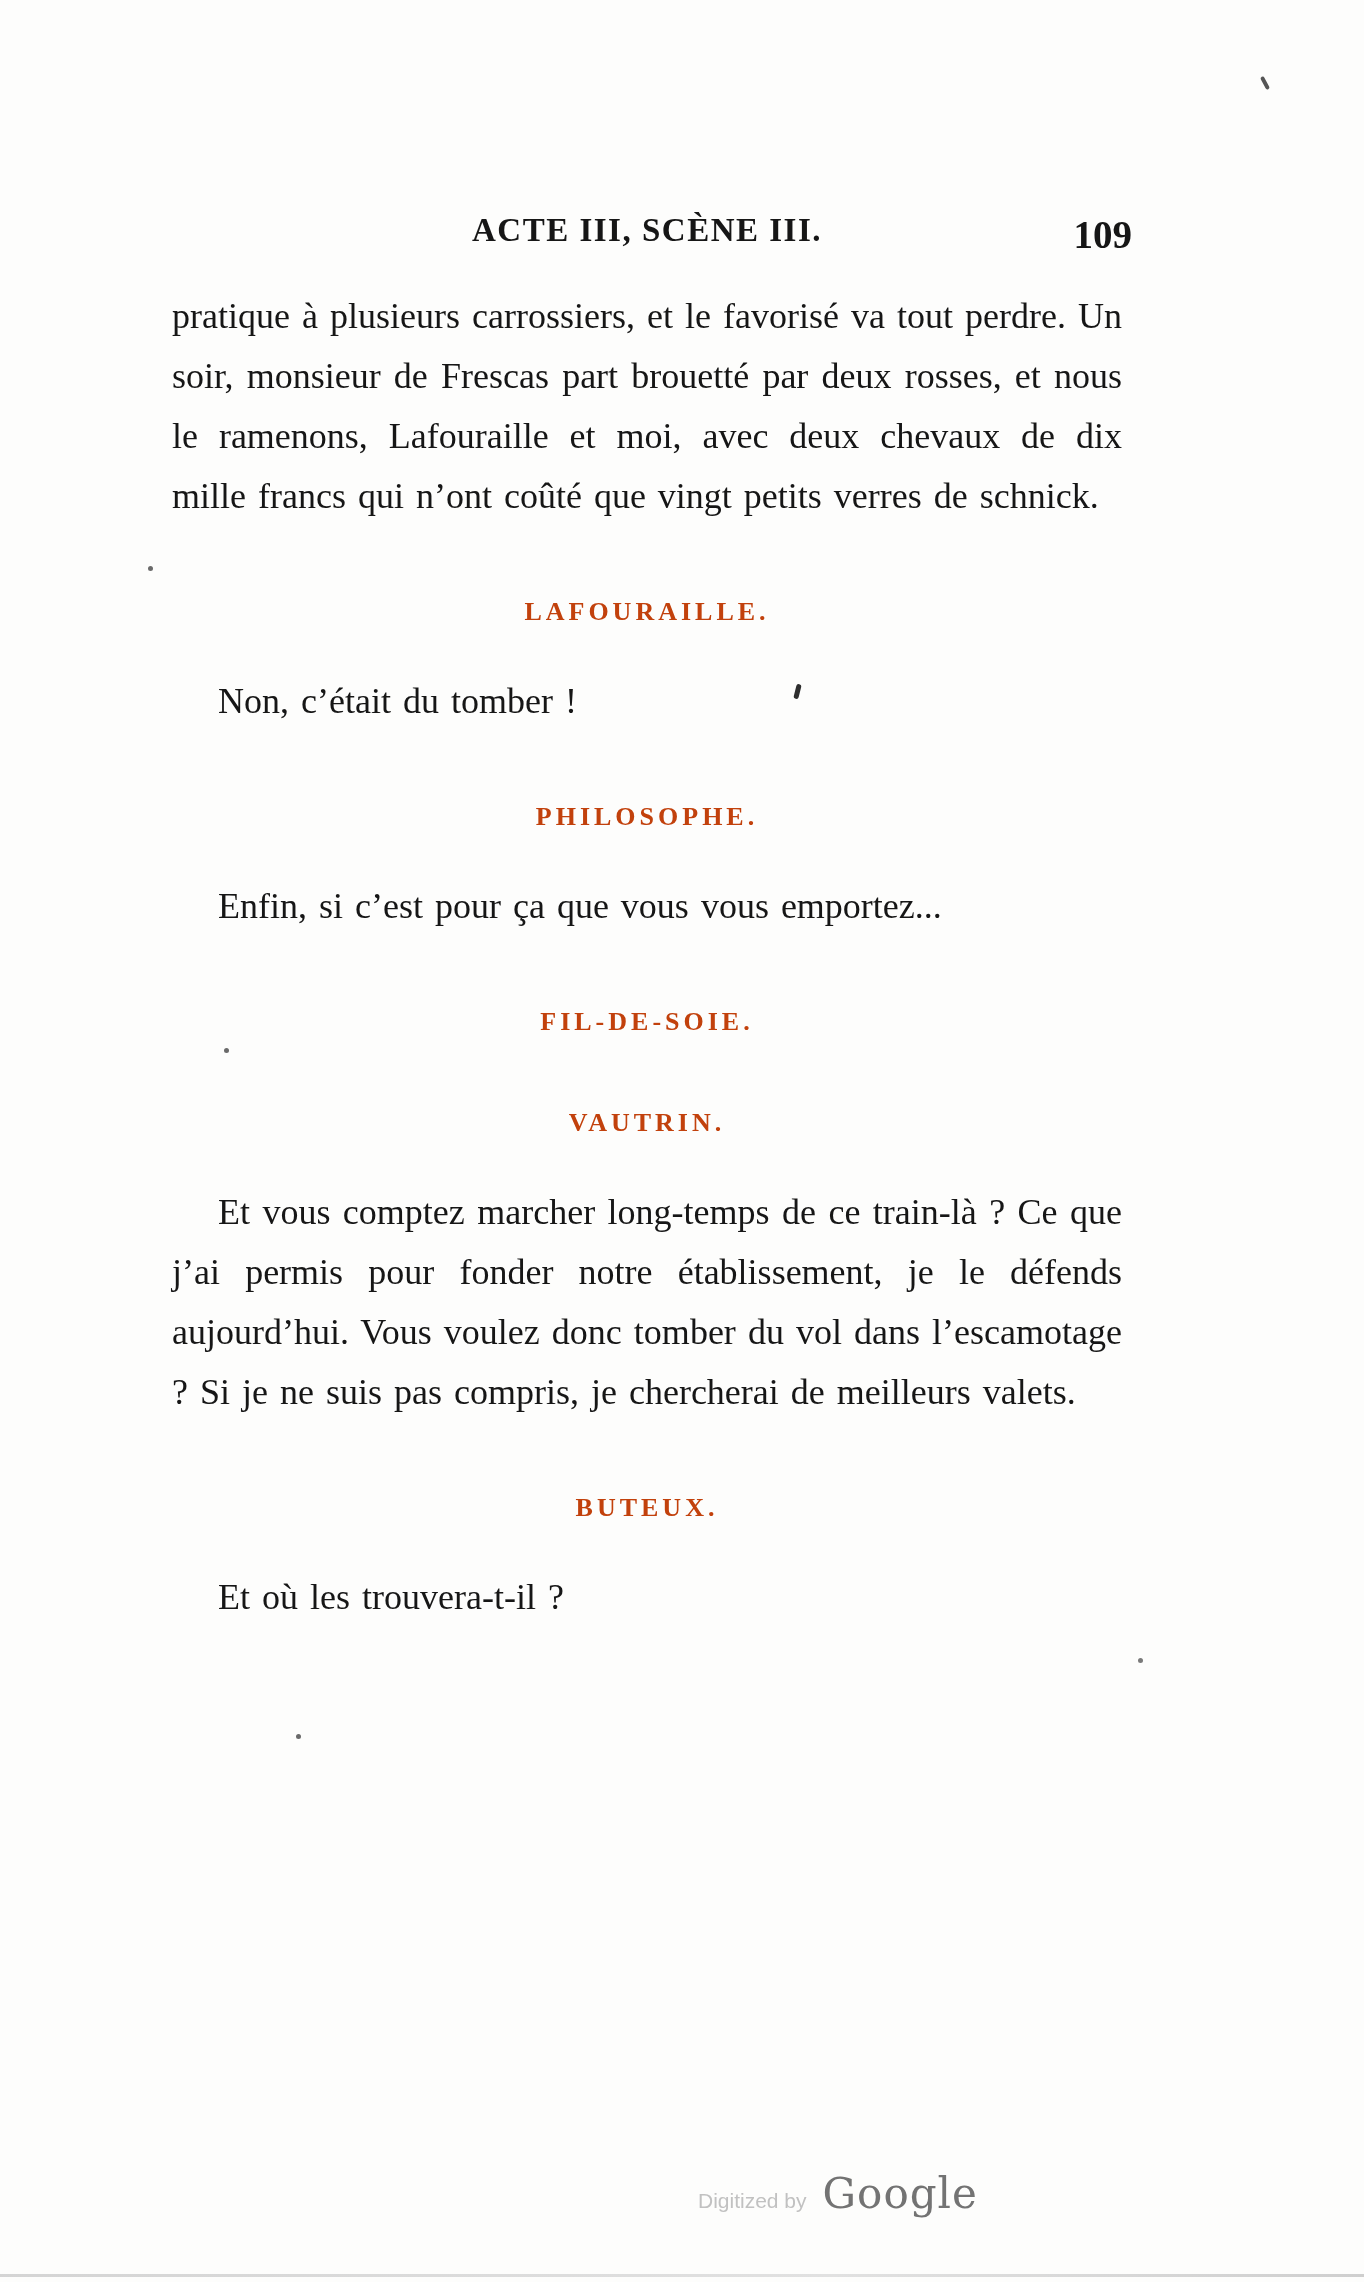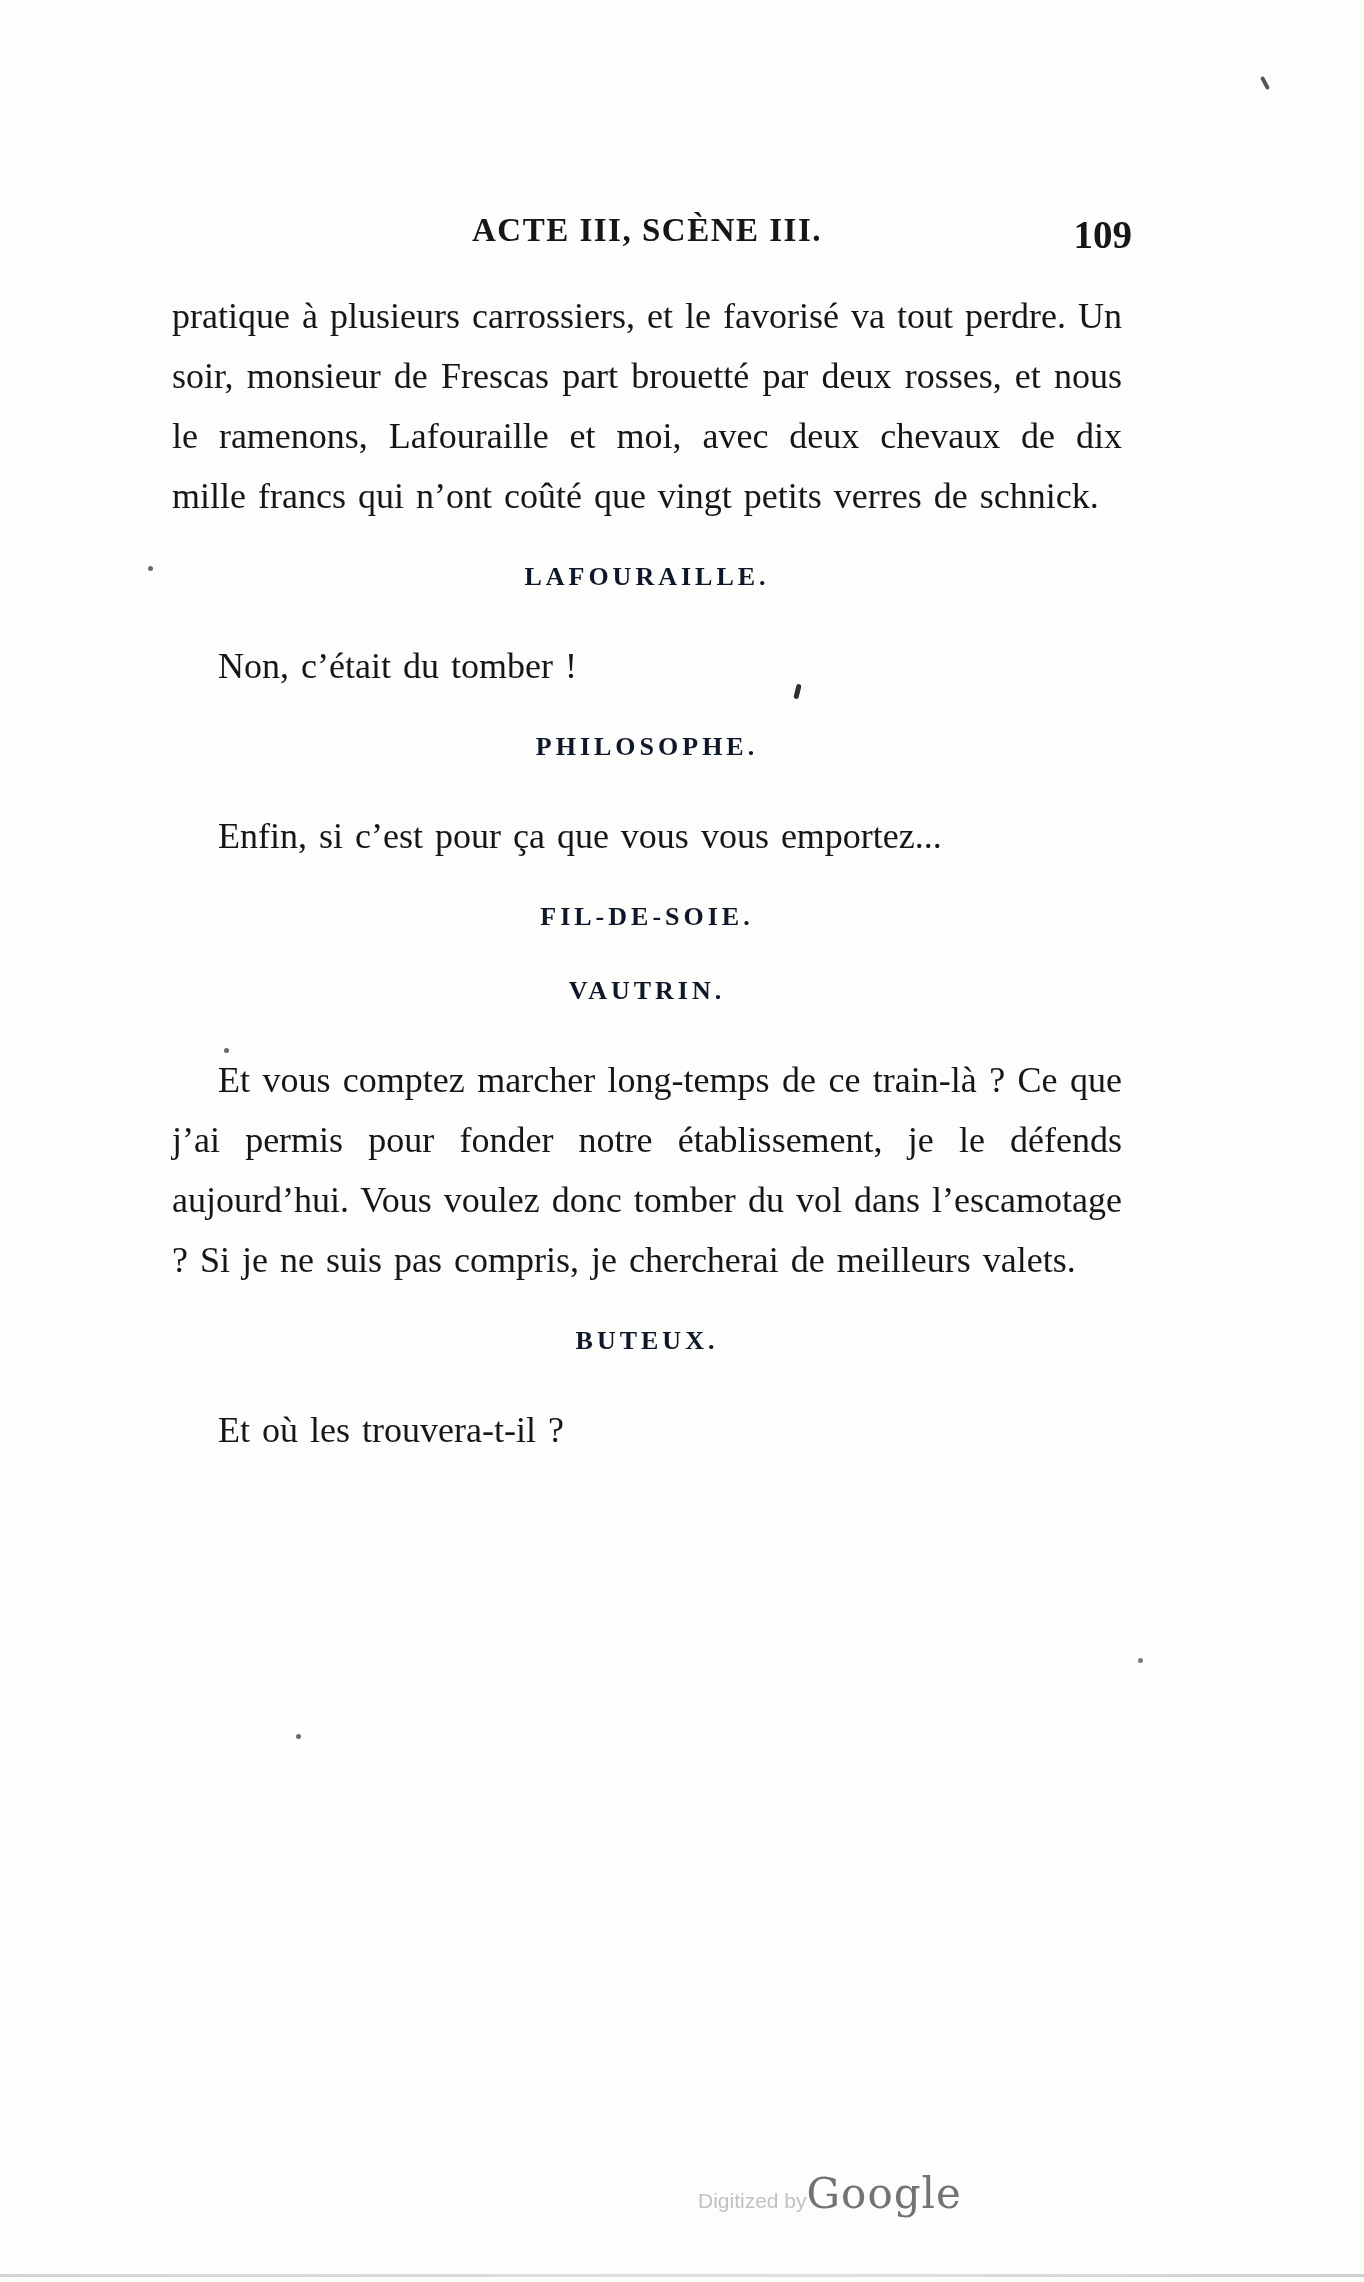--- a/index.html
+++ b/index.html
@@ -70,34 +70,34 @@
     text-align: justify;
     word-spacing: 3px;
   }
   p.para-first { text-indent: 0; }
   p.para-indent { text-indent: 46px; }
   p.dialogue {
     text-indent: 46px;
     text-align: left;
   }
   .speaker {
-    margin: 36px 0 44px 0;
+    margin: 71px 0 44px 0;
     text-align: center;
     font-size: 26px;
     font-weight: bold;
     letter-spacing: 4px;
-    color: #0f172a;
+    color: #c2410c;
   }
   .footer {
     position: absolute;
     left: 698px;
     bottom: 64px;
     display: flex;
     align-items: baseline;
-    gap: 0;
+    gap: 16px;
   }
   .digitized {
     font-family: "Liberation Sans", sans-serif;
     font-size: 21px;
     color: #c1c1c1;
   }
   .google {
     font-family: "DejaVu Serif", serif;
     font-size: 42px;
     color: #737373;

